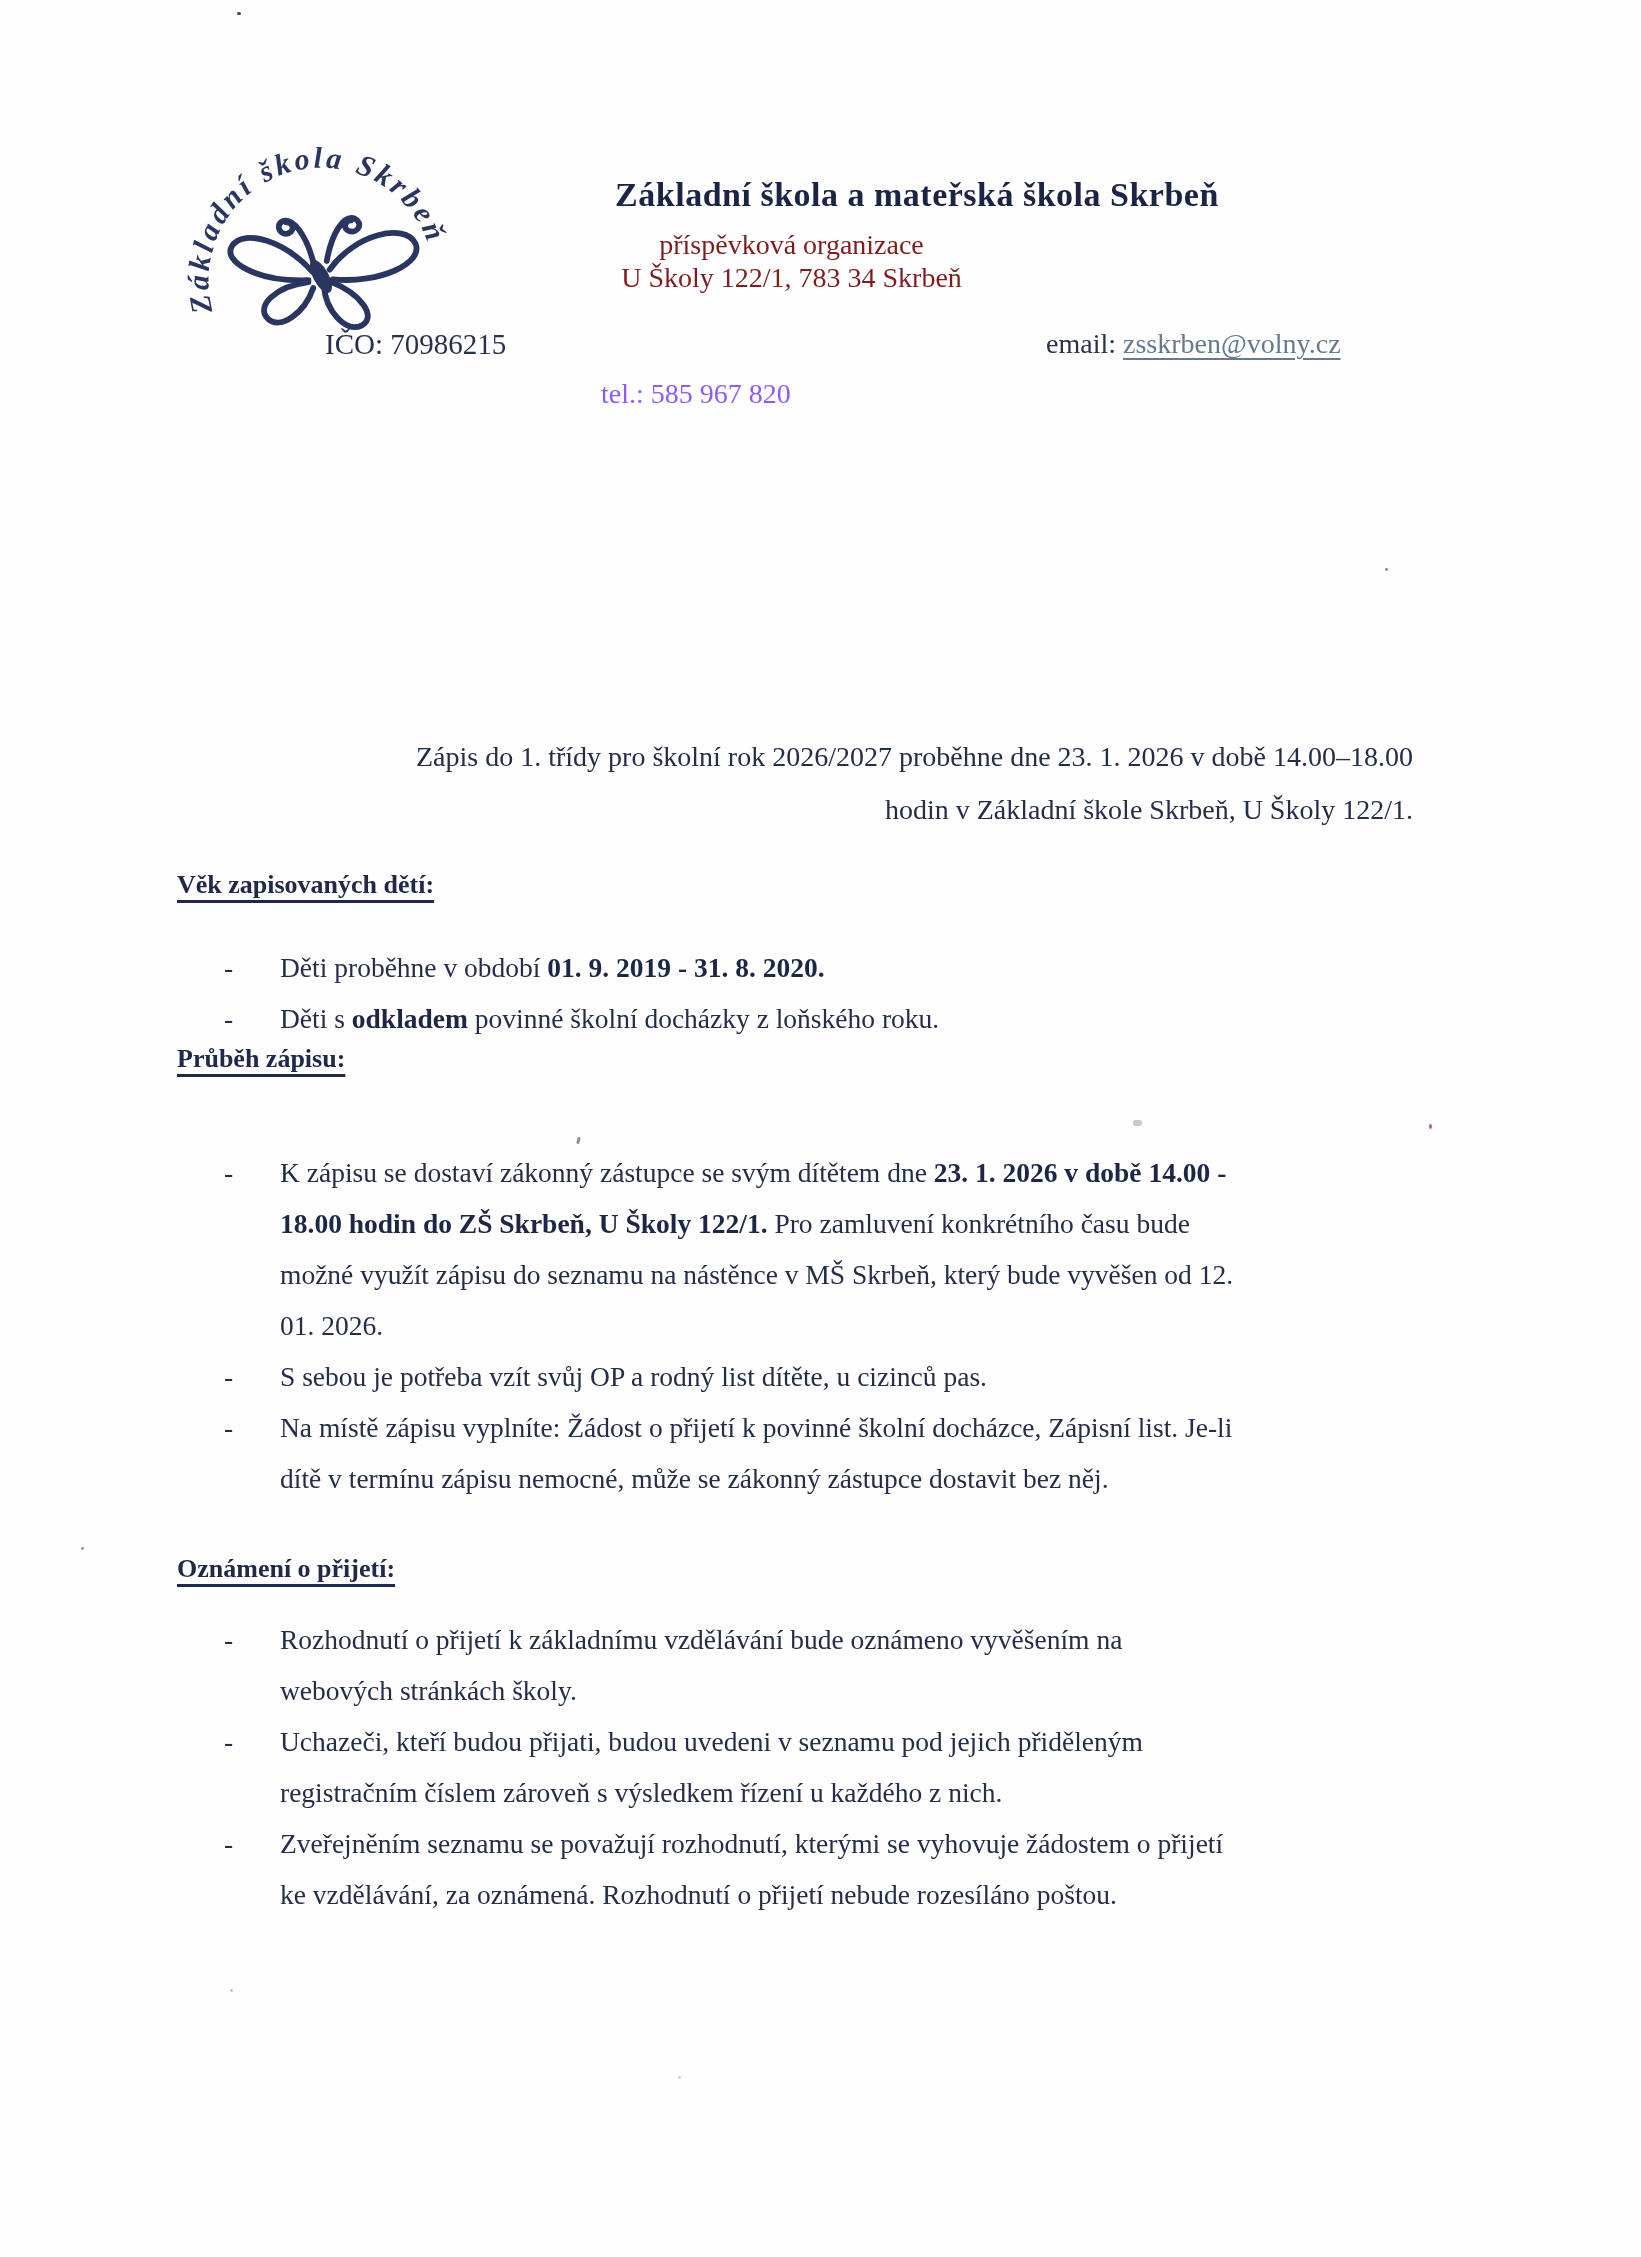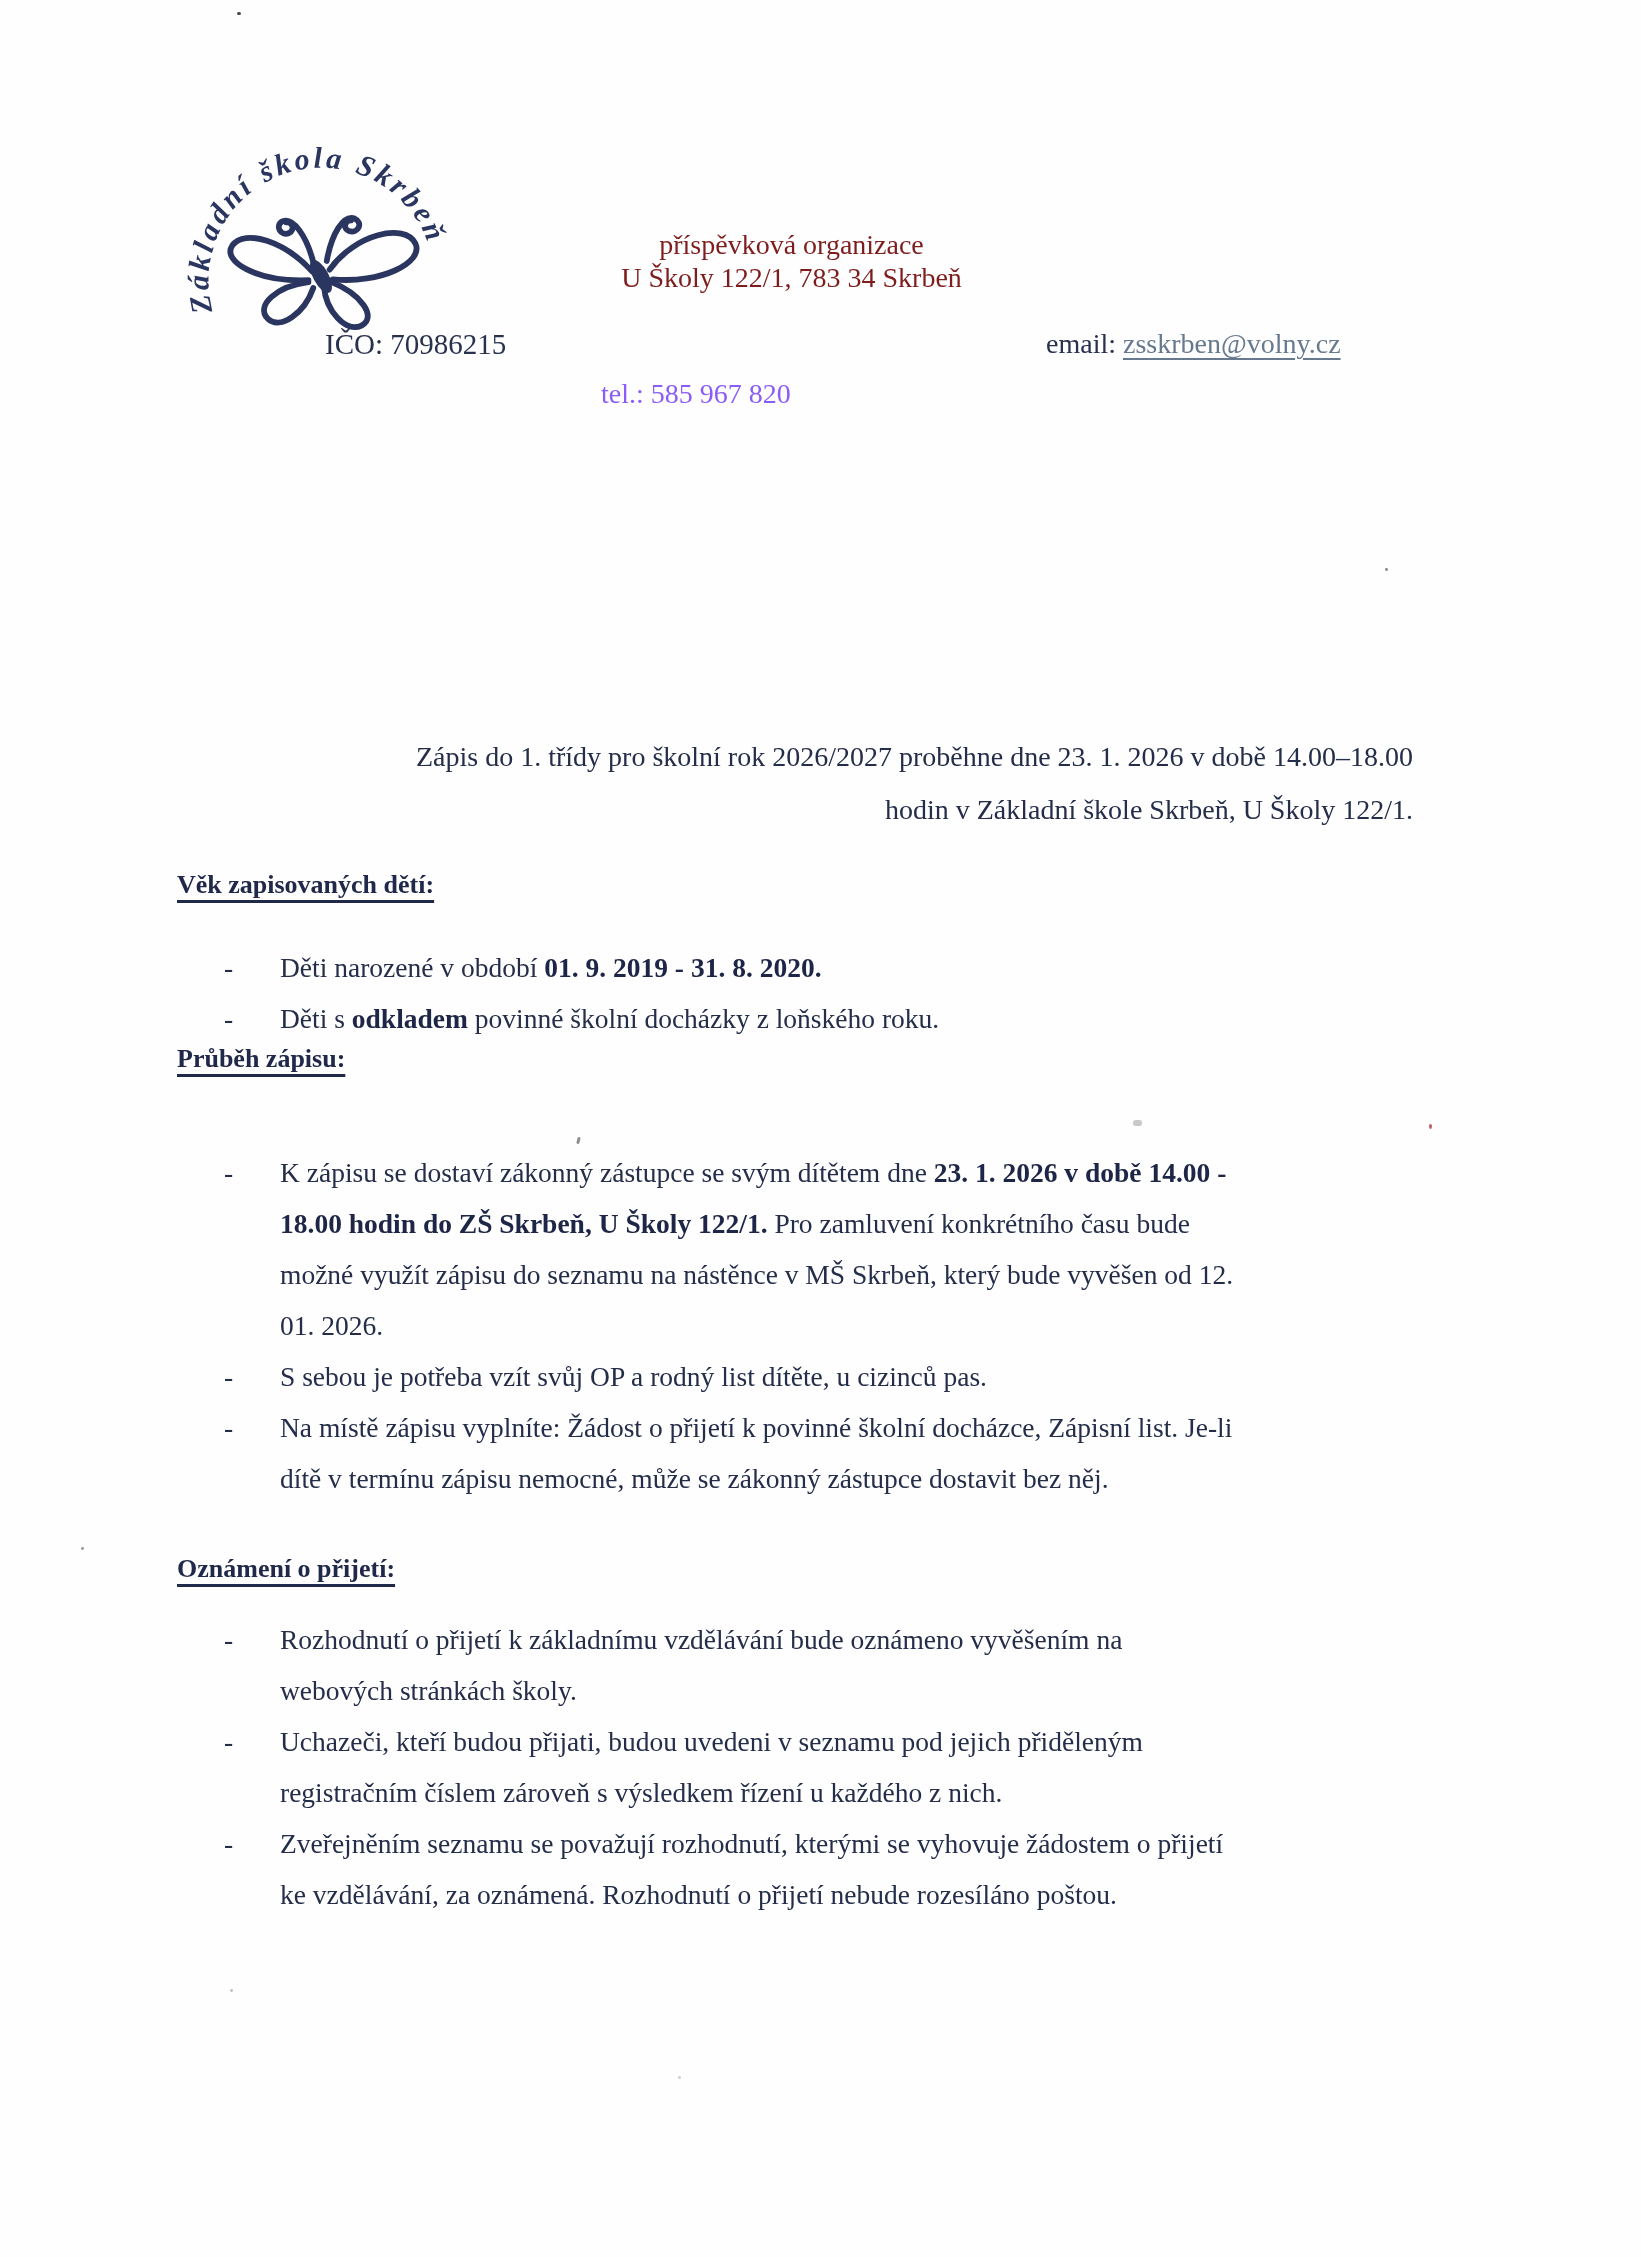--- a/index.html
+++ b/index.html
@@ -97,38 +97,39 @@
       <path d="M 150 153 C 176 116, 228 104, 239 126 C 248 146, 202 168, 153 163"></path>
 
       <path d="M 128 166 C 96 170, 72 190, 86 204 C 99 216, 124 198, 133 172"></path>
 
       <path d="M 152 166 C 182 178, 200 202, 183 211 C 167 219, 146 196, 144 170"></path>
 
       <ellipse cx="141" cy="160" rx="8" ry="19" transform="rotate(-28 141 160)" fill="#2a3560" stroke="none"></ellipse>
     </g>
   </svg>
 
+  <div class="school-name">Základní škola a mateřská škola Skrbeň</div>
   <div class="org-block">
     <div>příspěvková organizace</div>
     <div>U Školy 122/1, 783 34 Skrbeň</div>
   </div>
 
   <div class="contact-ico">IČO: 70986215</div>
   <div class="contact-tel">tel.: 585 967 820</div>
   <div class="contact-email"><span>email: </span><span class="email-link">zsskrben@volny.cz</span></div>
 
 
   <div class="intro">Zápis do 1. třídy pro školní rok 2026/2027 proběhne dne 23. 1. 2026 v době 14.00–18.00
 hodin v Základní škole Skrbeň, U Školy 122/1.</div>
 
   <div class="sec-heading h-vek">Věk zapisovaných dětí:</div>
   <ul class="bullets l-vek">
     <li>
       <span class="dash">-</span>
-      <span class="txt"><span>Děti narozené v období </span><b>01. 9. 2019 - 31. 8. 2020.</b><span></span></span>
+      <span class="txt"><span>Děti proběhne v období </span><b>01. 9. 2019 - 31. 8. 2020.</b><span></span></span>
     </li>
     <li>
       <span class="dash">-</span>
       <span class="txt"><span>Děti s </span><b>odkladem</b><span> povinné školní docházky z loňského roku.</span></span>
     </li>
   </ul>
 
   <div class="sec-heading h-prubeh">Průběh zápisu:</div>
   <ul class="bullets l-prubeh">
     <li>

